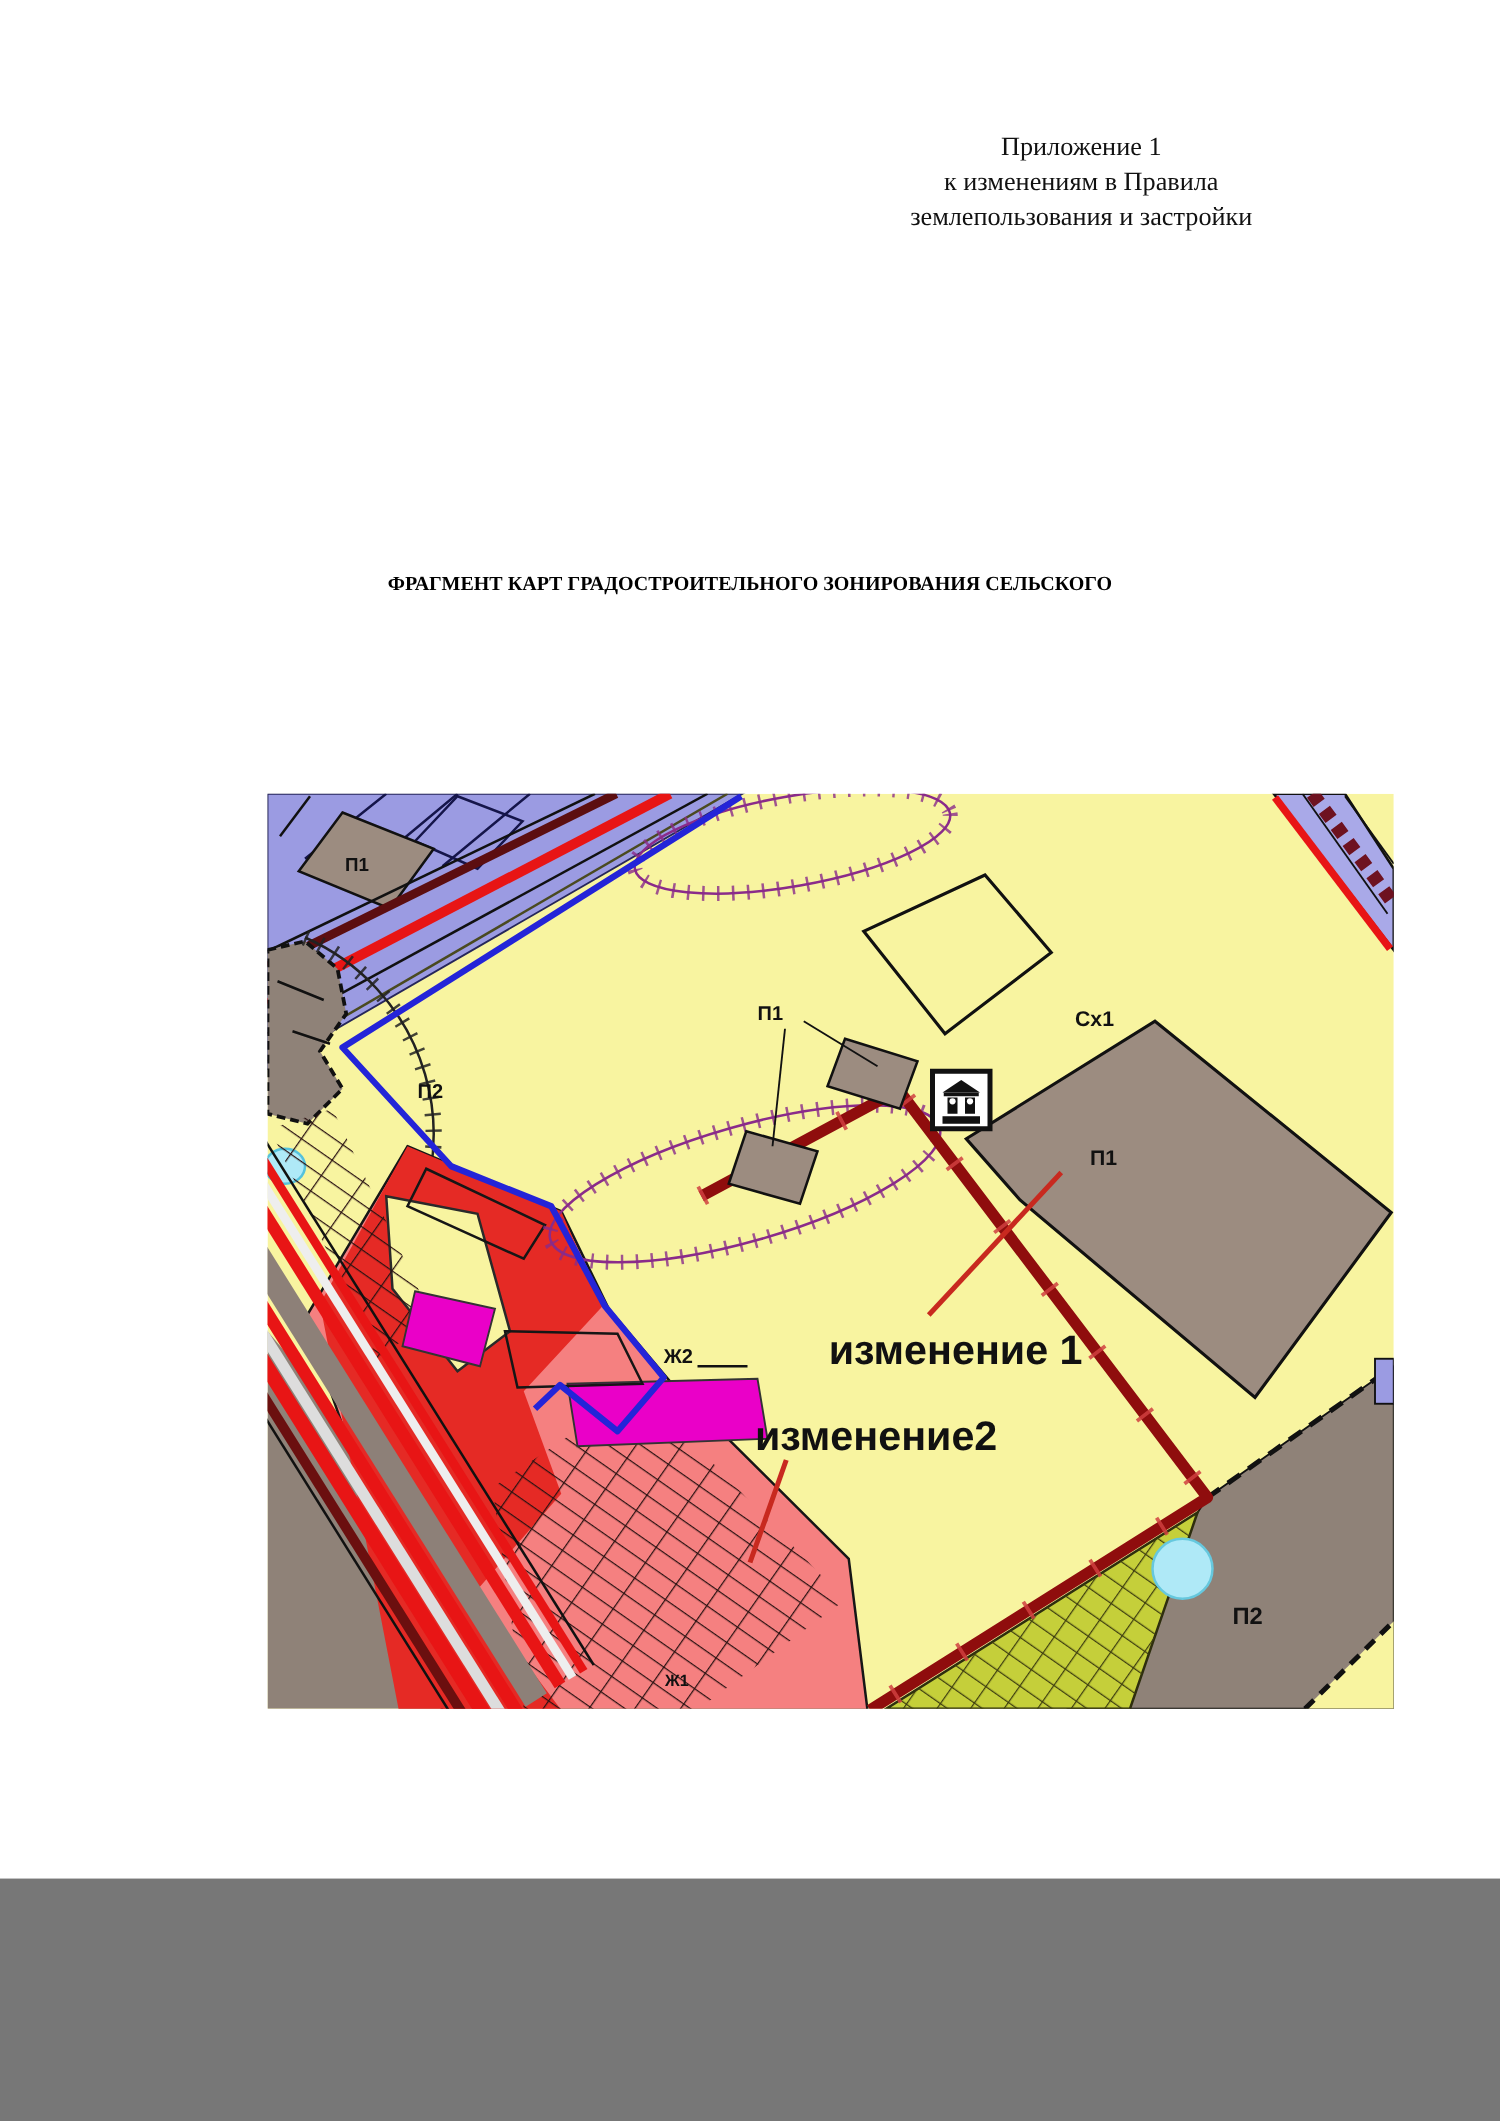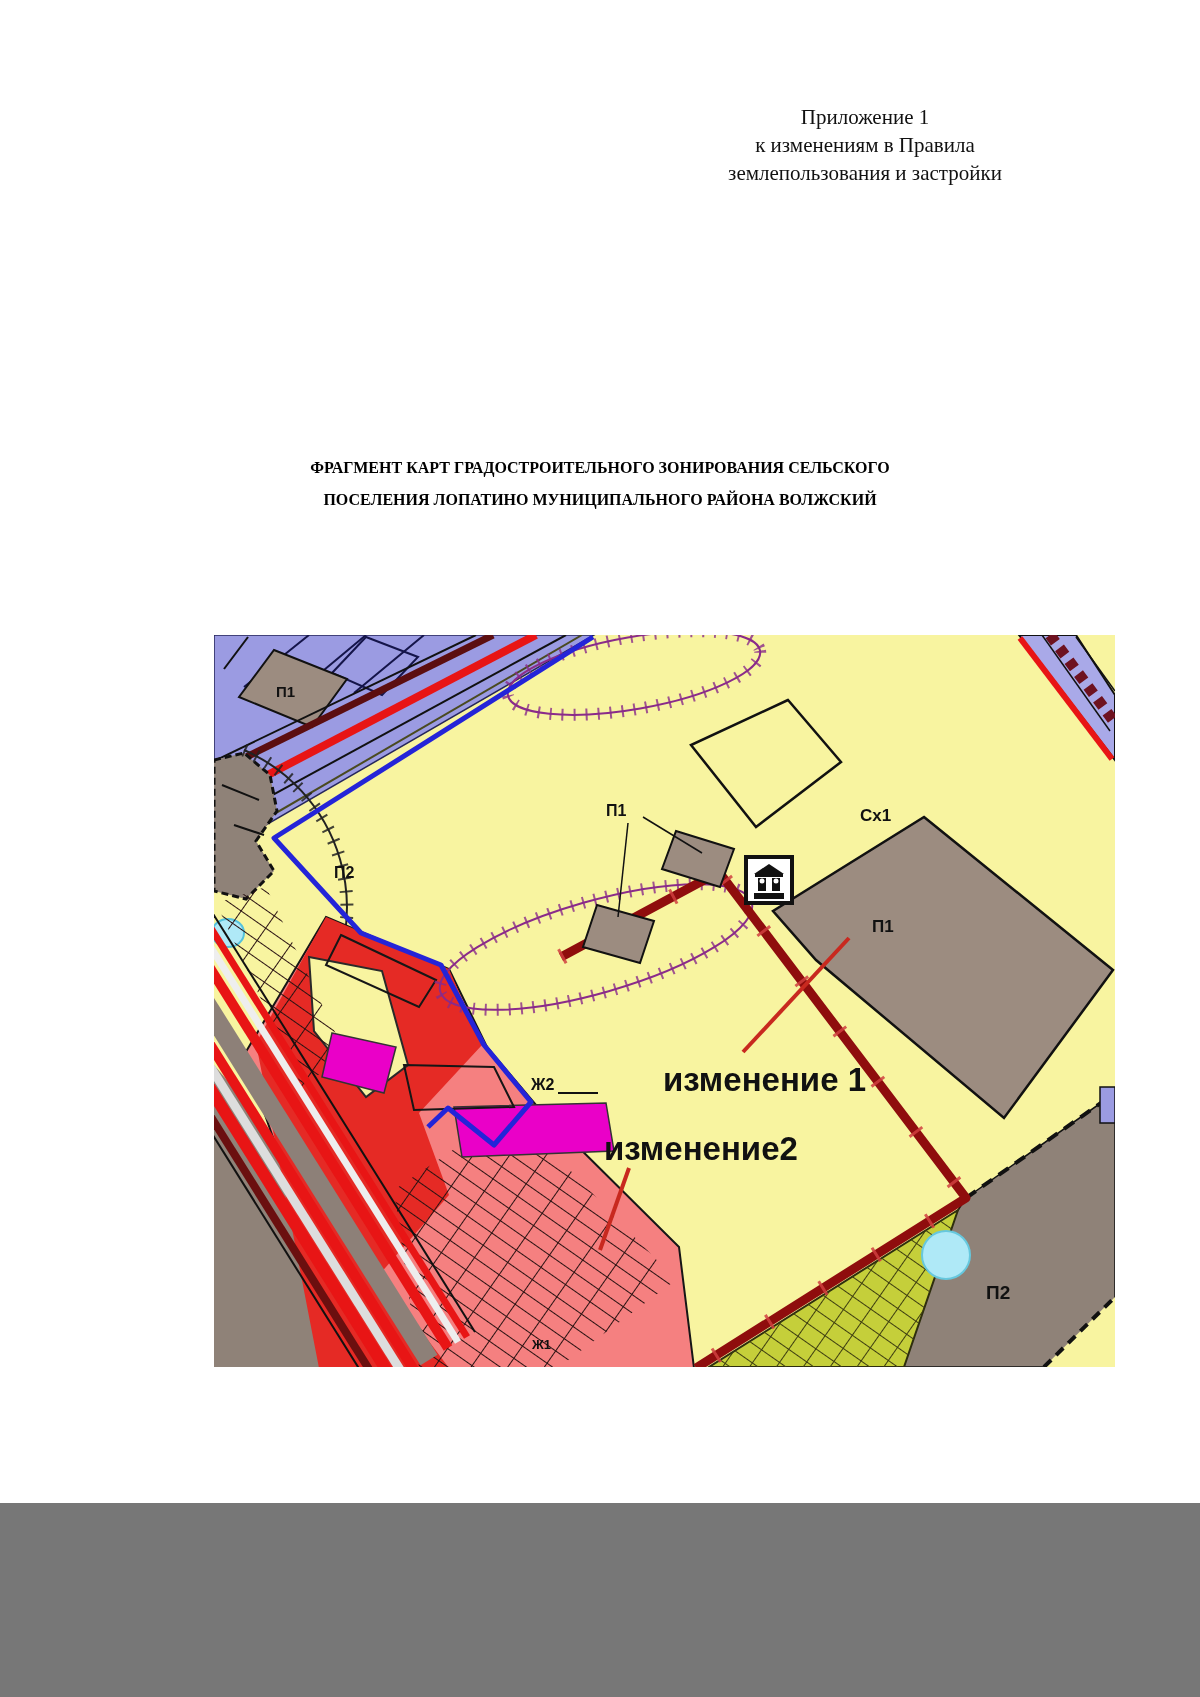--- a/index.html
+++ b/index.html
@@ -22,21 +22,20 @@
 <div class="page">
 
   <div class="header-block">
     <div>Приложение 1</div>
     <div>к изменениям в Правила</div>
     <div>землепользования и застройки</div>
   </div>
 
   <div class="title-block">
     <div>ФРАГМЕНТ КАРТ ГРАДОСТРОИТЕЛЬНОГО ЗОНИРОВАНИЯ СЕЛЬСКОГО</div>
-    <div>ПОСЕЛЕНИЯ ЛОПАТИНО МУНИЦИПАЛЬНОГО РАЙОНА ВОЛЖСКИЙ</div>
   </div>
 
   <div class="map-wrap">
     <svg viewBox="0 0 901 732" width="901" height="732" xmlns="http://www.w3.org/2000/svg">
       <defs>
         <pattern id="gridR" width="30" height="15" patternUnits="userSpaceOnUse" patternTransform="rotate(35)">
           <path d="M0 0 H30 M0 0 V15" stroke="#2a1212" stroke-width="2" fill="none"></path>
         </pattern>
         <pattern id="gridG" width="16" height="22" patternUnits="userSpaceOnUse" patternTransform="rotate(-55)">
           <path d="M0 0 H16 M0 0 V22" stroke="#3d3d10" stroke-width="2" fill="none"></path>

